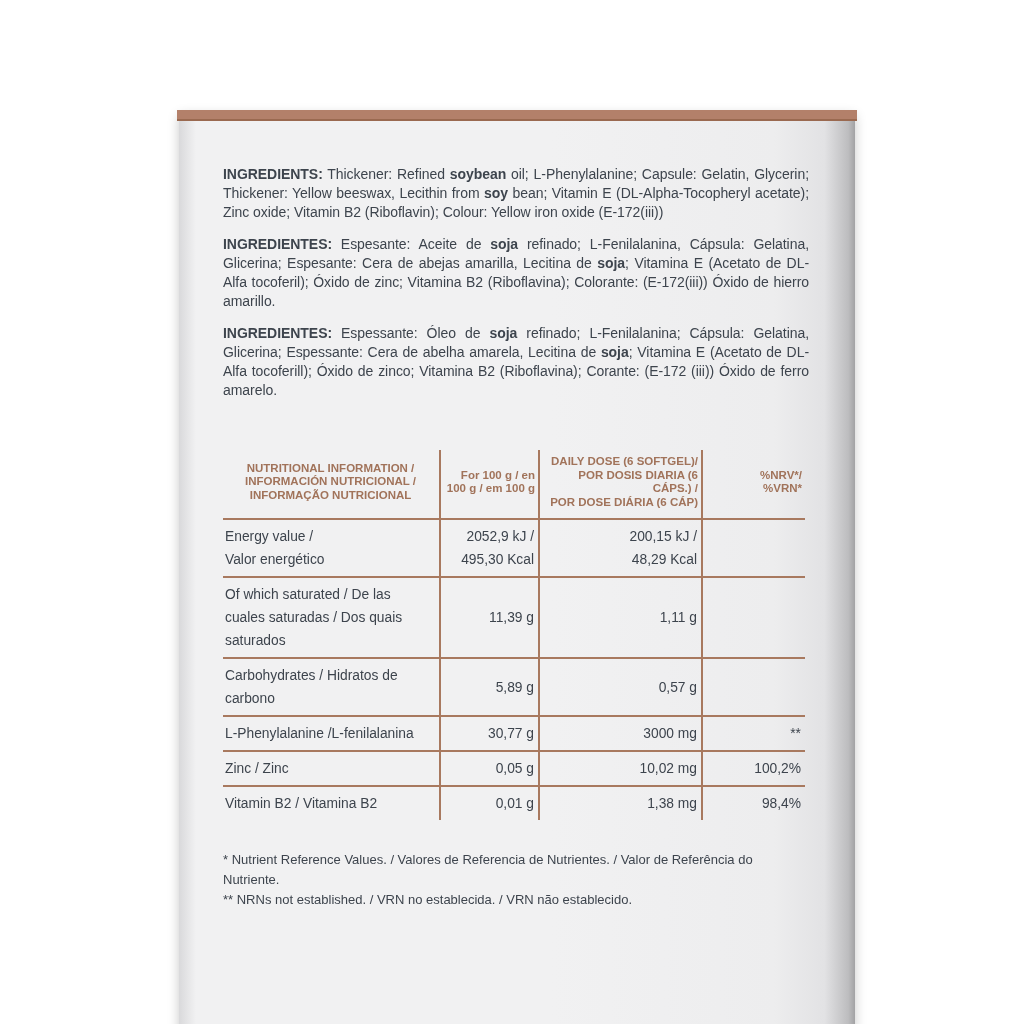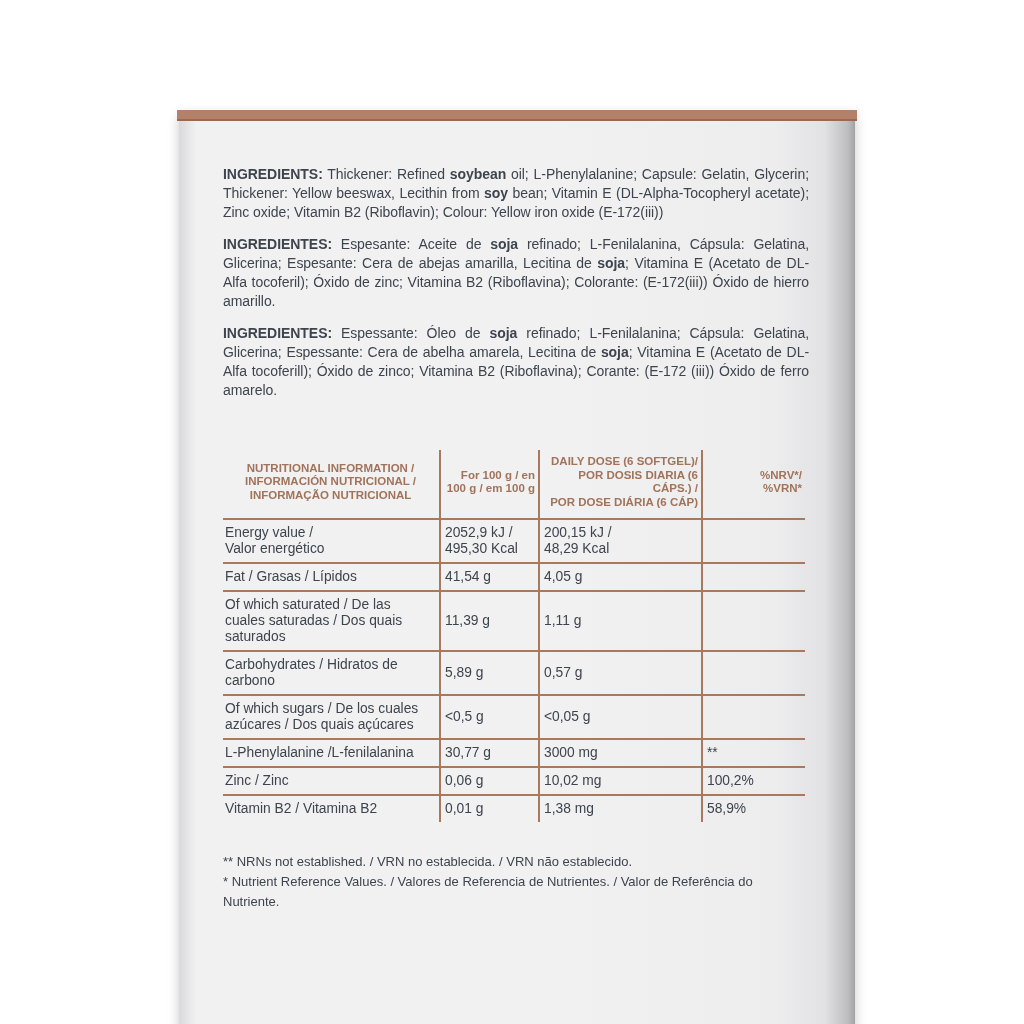--- a/index.html
+++ b/index.html
@@ -36,24 +36,24 @@
 
   .nutrition thead th { color: #a1735a; font-size: 11.5px; line-height: 13.5px;
     font-weight: bold; padding: 5px 3px 9px; text-align: right;
     border-bottom: 2px solid #a8795f; }
   .nutrition thead th.info { text-align: center; padding-left: 2px; }
 
   .nutrition th:not(:first-child), .nutrition td:not(:first-child) {
     border-left: 2px solid #a8795f; }
   .nutrition tbody tr:not(:last-child) td { border-bottom: 2px solid #a8795f; }
 
-  .nutrition td { color: #3d444d; font-size: 13.8px; line-height: 16px;
+  .nutrition td { color: #3d444d; font-size: 13.8px; line-height: 23px;
     padding: 5px 4px; text-align: left; }
   .nutrition td:first-child { padding-left: 2px; padding-right: 8px; }
-  .nutrition td.c { text-align: left; }
+  .nutrition td.c { text-align: right; }
 
   .footnotes { margin-top: 30px; }
   .footnotes p { font-size: 13px; line-height: 20px; color: #3d444d; }
 </style>
 </head>
 <body>
 
 <div class="package">
   <div class="black-base"></div>
   <div class="panel">
@@ -92,64 +92,52 @@
             <tr>
               <td>Energy value /
 Valor energético</td>
               <td class="c">2052,9 kJ /
 495,30 Kcal</td>
               <td class="c">200,15 kJ /
 48,29 Kcal</td>
               <td class="c"></td>
             </tr>
             <tr>
-              <td>Fat / Grasas / Lípidos</td>
-              <td class="c">41,54 g</td>
-              <td class="c">4,05 g</td>
-              <td class="c"></td>
-            </tr>
-            <tr>
               <td>Of which saturated / De las cuales saturadas / Dos quais saturados</td>
               <td class="c">11,39 g</td>
               <td class="c">1,11 g</td>
               <td class="c"></td>
             </tr>
             <tr>
               <td>Carbohydrates / Hidratos de carbono</td>
               <td class="c">5,89 g</td>
               <td class="c">0,57 g</td>
               <td class="c"></td>
             </tr>
             <tr>
-              <td>Of which sugars / De los cuales azúcares / Dos quais açúcares</td>
-              <td class="c">&lt;0,5 g</td>
-              <td class="c">&lt;0,05 g</td>
-              <td class="c"></td>
-            </tr>
-            <tr>
               <td>L-Phenylalanine /L-fenilalanina</td>
               <td class="c">30,77 g</td>
               <td class="c">3000 mg</td>
               <td class="c">**</td>
             </tr>
             <tr>
               <td>Zinc / Zinc</td>
-              <td class="c">0,06 g</td>
+              <td class="c">0,05 g</td>
               <td class="c">10,02 mg</td>
               <td class="c">100,2%</td>
             </tr>
             <tr>
               <td>Vitamin B2 / Vitamina B2</td>
               <td class="c">0,01 g</td>
               <td class="c">1,38 mg</td>
-              <td class="c">58,9%</td>
+              <td class="c">98,4%</td>
             </tr>
           </tbody>
       </table>
 
       <div class="footnotes">
+        <p>* Nutrient Reference Values. / Valores de Referencia de Nutrientes. / Valor de Referência do Nutriente.</p>
         <p>** NRNs not established. / VRN no establecida. / VRN não establecido.</p>
-        <p>* Nutrient Reference Values. / Valores de Referencia de Nutrientes. / Valor de Referência do Nutriente.</p>
       </div>
 
     </div>
   </div>
 </div>
 
 </body></html>

